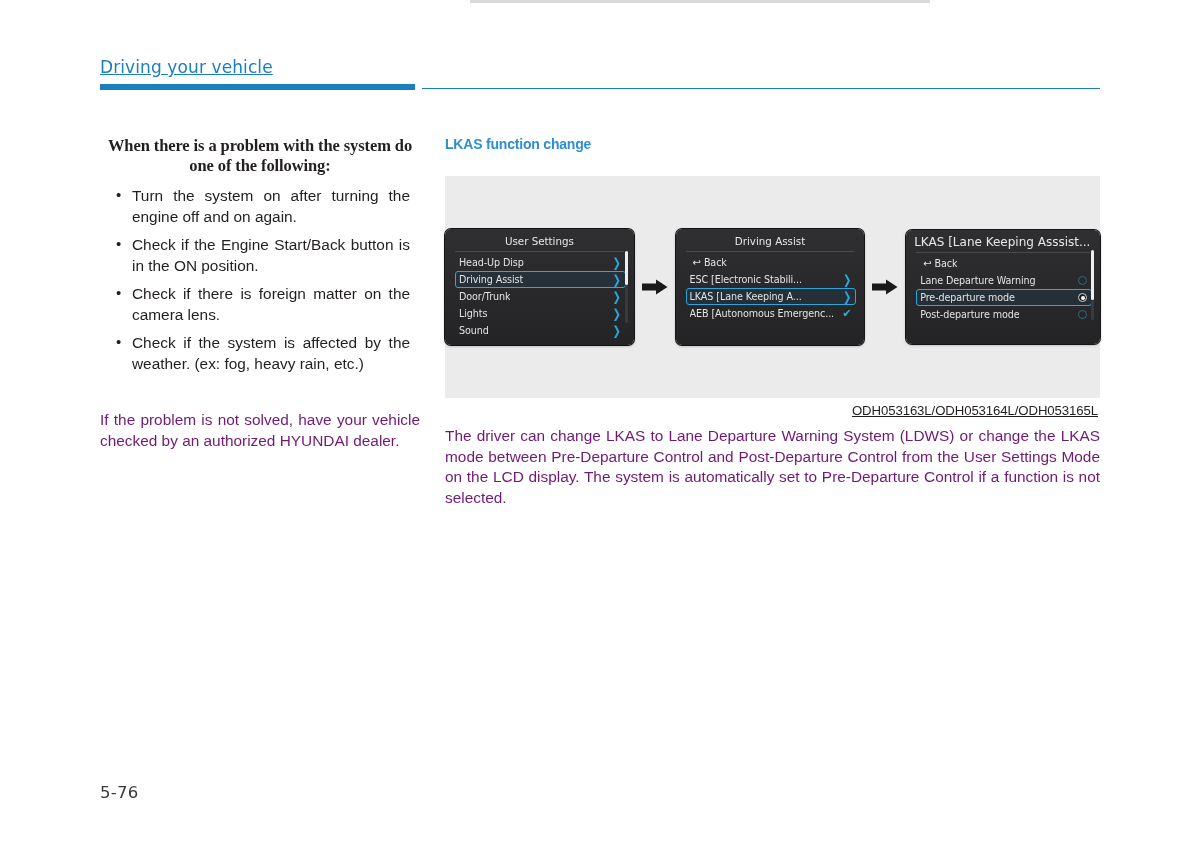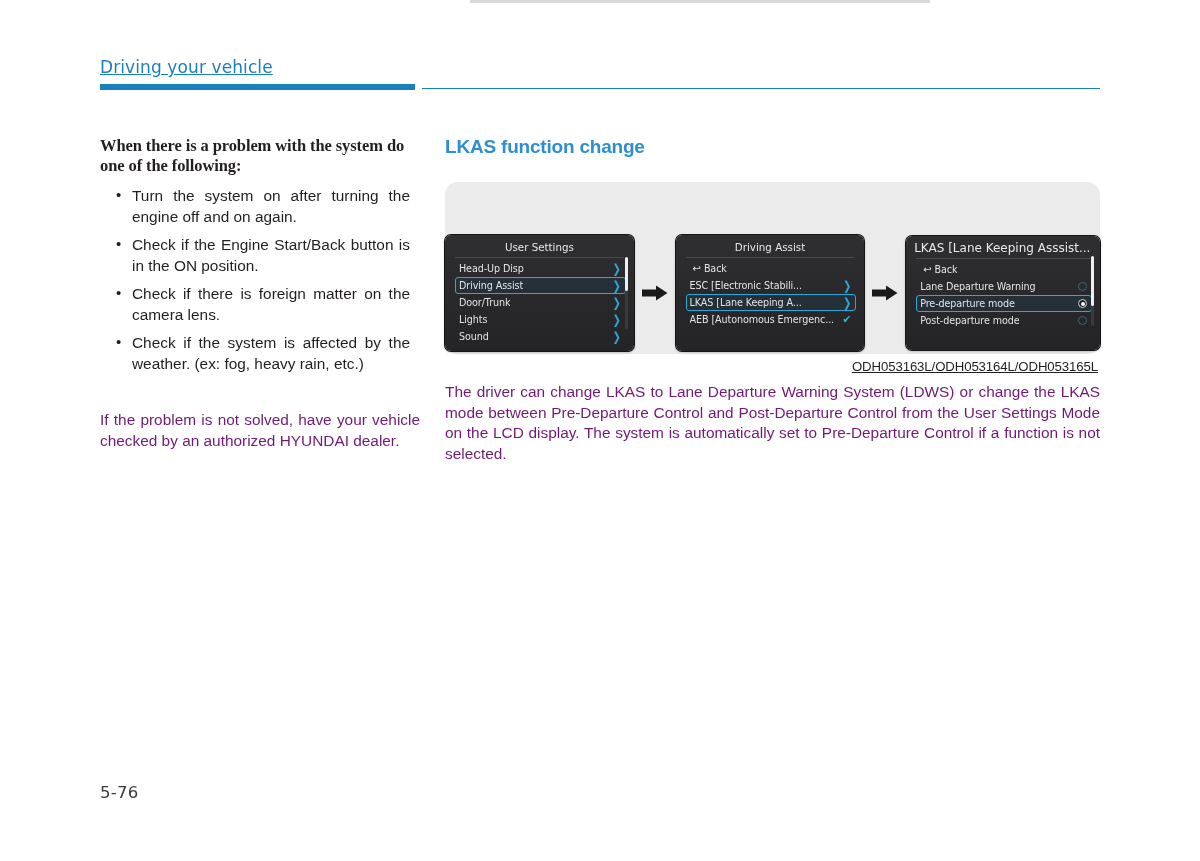--- a/index.html
+++ b/index.html
@@ -81,20 +81,21 @@
 
   
   .lead-heading {
     font-family: "Liberation Serif", serif;
     font-weight: bold;
     font-size: 16.5px;
     line-height: 20px;
     color: #231f20;
     margin: 0 0 7px 0;
     letter-spacing: -0.1px;
+    text-align: center;
   }
   ul.bullets {
     list-style: none;
     margin: 10px;
     padding: 0;
   }
   ul.bullets li {
     position: relative;
     padding-left: 22px;
     margin-bottom: 8px;
@@ -117,33 +118,32 @@
     line-height: 20.5px;
     text-align: justify;
     color: #701a75;
   }
   .gap-24 { height: 26px; }
 
   
   .section-heading {
     font-family: "Liberation Sans", sans-serif;
     font-weight: bold;
-    font-size: 19px;
+    font-size: 14px;
     color: #2d8fd0;
     margin: 0 0 24px 0;
     letter-spacing: -0.2px;
   }
 
   
   .figure {
     position: relative;
     width: 655px;
-    height: 172px;
+    height: 222px;
     background: #ebebec;
-    border-radius: 13px;
   }
   .panels-row {
     position: absolute;
     left: 0;
     top: 0;
     width: 655px;
     height: 222px;
     display: flex;
     align-items: center;
     justify-content: center;

